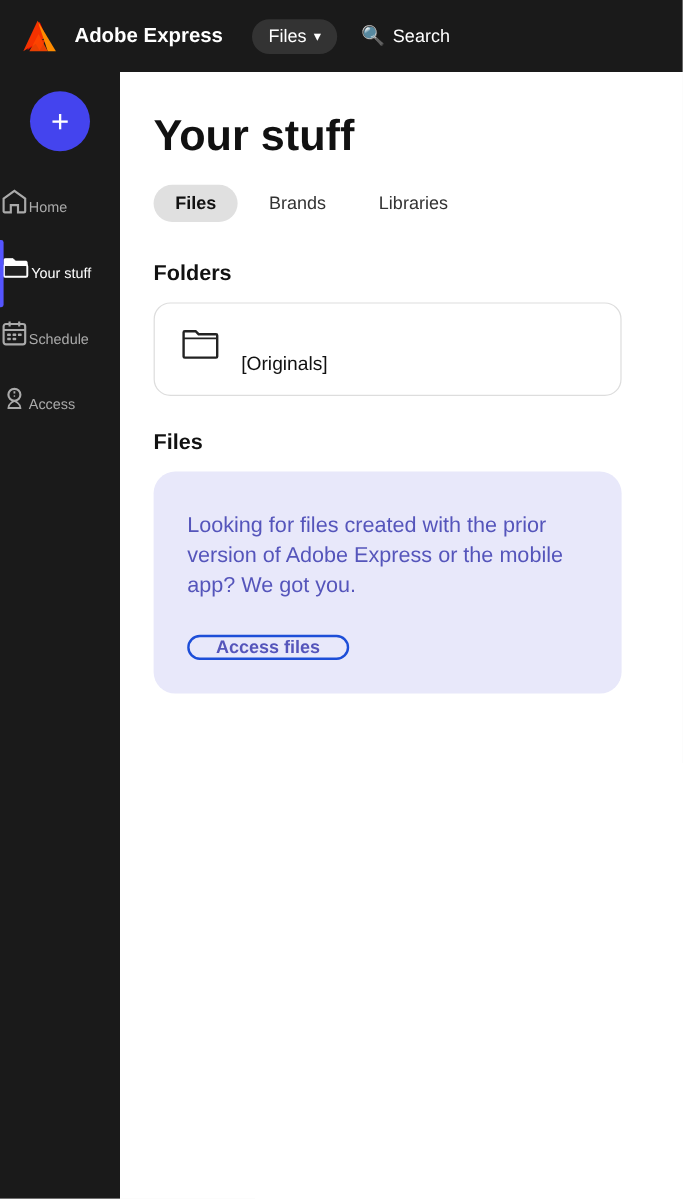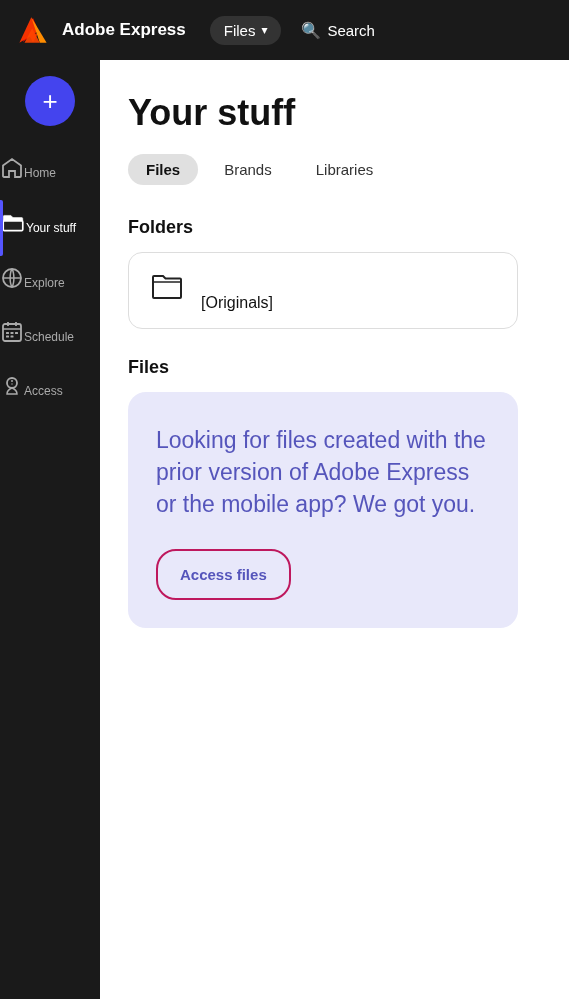--- a/index.html
+++ b/index.html
@@ -196,30 +196,30 @@
     .files-section {
       margin-top: 8px;
     }
     .files-promo-card {
       background: #e8e8fa;
       border-radius: 18px;
       padding: 32px 28px 28px 28px;
       max-width: 390px;
     }
     .promo-text {
-      font-size: 23px;
+      font-size: 18px;
       font-weight: 500;
       color: #5555bb;
       line-height: 1.4;
       margin-bottom: 28px;
     }
     .access-files-btn {
-      border: 2px solid #be185d;
+      border: 2px solid #1d4ed8;
       border-radius: 20px;
-      padding: 15px 22px;
+      padding: 0 22px;
       background: transparent;
       color: #5555bb;
       font-size: 15px;
       font-weight: 600;
       cursor: pointer;
     }
 
     
     .folder-svg {
       width: 36px;
@@ -271,31 +271,20 @@
       <span class="sidebar-item-icon">
         <svg width="26" height="26" viewBox="0 0 24 24" fill="none" xmlns="http://www.w3.org/2000/svg">
           <path d="M3 6C3 5.45 3.45 5 4 5H10L12 7H20C20.55 7 21 7.45 21 8V18C21 18.55 20.55 19 20 19H4C3.45 19 3 18.55 3 18V6Z" fill="white" stroke="white" stroke-width="0.5"></path>
           <rect x="3" y="10" width="18" height="9" rx="1" fill="#222" stroke="white" stroke-width="1.5"></rect>
           <path d="M3 9C3 8.45 3.45 8 4 8H20C20.55 8 21 8.45 21 9V10H3V9Z" fill="white" opacity="0.3"></path>
         </svg>
       </span>
       <span class="sidebar-item-label">Your stuff</span>
     </div>
 
-    <div class="sidebar-item">
-      <span class="sidebar-item-icon">
-        <svg width="24" height="24" viewBox="0 0 24 24" fill="none" xmlns="http://www.w3.org/2000/svg">
-          <circle cx="12" cy="12" r="9" stroke="#aaa" stroke-width="1.8" fill="none"></circle>
-          <line x1="3" y1="12" x2="21" y2="12" stroke="#aaa" stroke-width="1.5"></line>
-          <path d="M12 3C9.5 7 9.5 17 12 21" stroke="#aaa" stroke-width="1.5" fill="none"></path>
-          <path d="M12 3C14.5 7 14.5 17 12 21" stroke="#aaa" stroke-width="1.5" fill="none"></path>
-        </svg>
-      </span>
-      <span class="sidebar-item-label">Explore</span>
-    </div>
 
     <div class="sidebar-item">
       <span class="sidebar-item-icon">
         <svg width="24" height="24" viewBox="0 0 24 24" fill="none" xmlns="http://www.w3.org/2000/svg">
           <rect x="3" y="4" width="18" height="17" rx="2" stroke="#aaa" stroke-width="1.8" fill="none"></rect>
           <line x1="3" y1="9" x2="21" y2="9" stroke="#aaa" stroke-width="1.5"></line>
           <line x1="8" y1="2" x2="8" y2="6" stroke="#aaa" stroke-width="1.8"></line>
           <line x1="16" y1="2" x2="16" y2="6" stroke="#aaa" stroke-width="1.8"></line>
           <rect x="6" y="12" width="3" height="2" rx="0.5" fill="#aaa"></rect>
           <rect x="10.5" y="12" width="3" height="2" rx="0.5" fill="#aaa"></rect>

